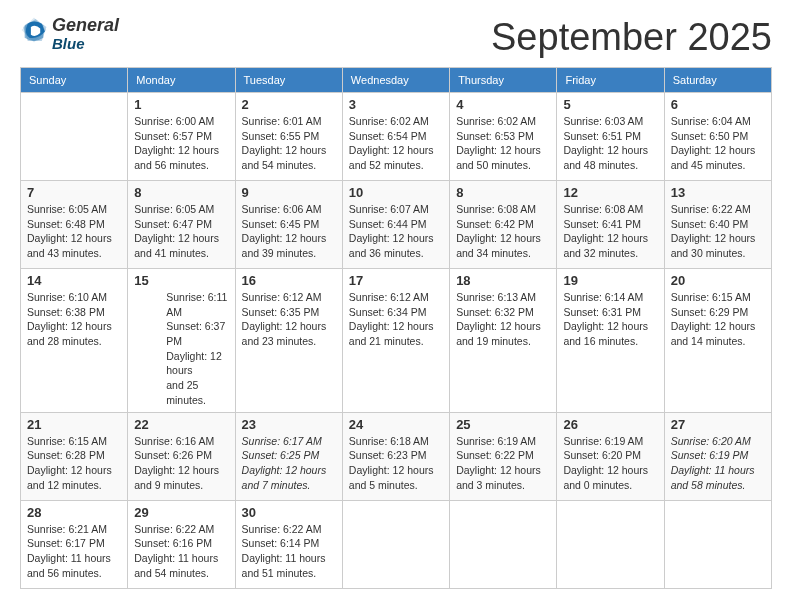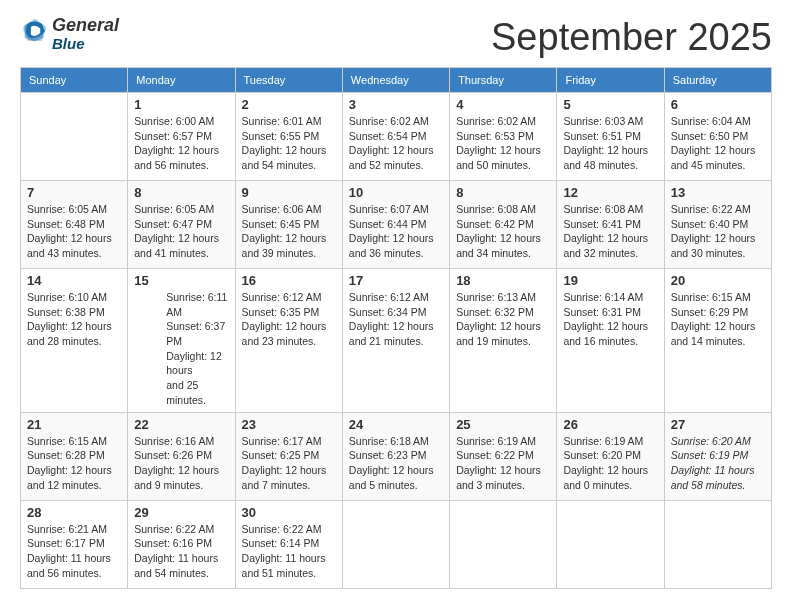--- a/index.html
+++ b/index.html
@@ -288,21 +288,21 @@
         </td>
         <td>
           <span class="day-number">22</span>
           <div class="day-info" style="white-space: pre-line;">Sunrise: 6:16 AM
 Sunset: 6:26 PM
 Daylight: 12 hours
 and 9 minutes.</div>
         </td>
         <td>
           <span class="day-number">23</span>
-          <div class="day-info" style="white-space: pre-line;">Sunrise: 6:17 AM
+          <div class="day-info" style="white-space: pre-line; font-style: italic;">Sunrise: 6:17 AM
 Sunset: 6:25 PM
 Daylight: 12 hours
 and 7 minutes.</div>
         </td>
         <td>
           <span class="day-number">24</span>
           <div class="day-info" style="white-space: pre-line;">Sunrise: 6:18 AM
 Sunset: 6:23 PM
 Daylight: 12 hours
 and 5 minutes.</div>

